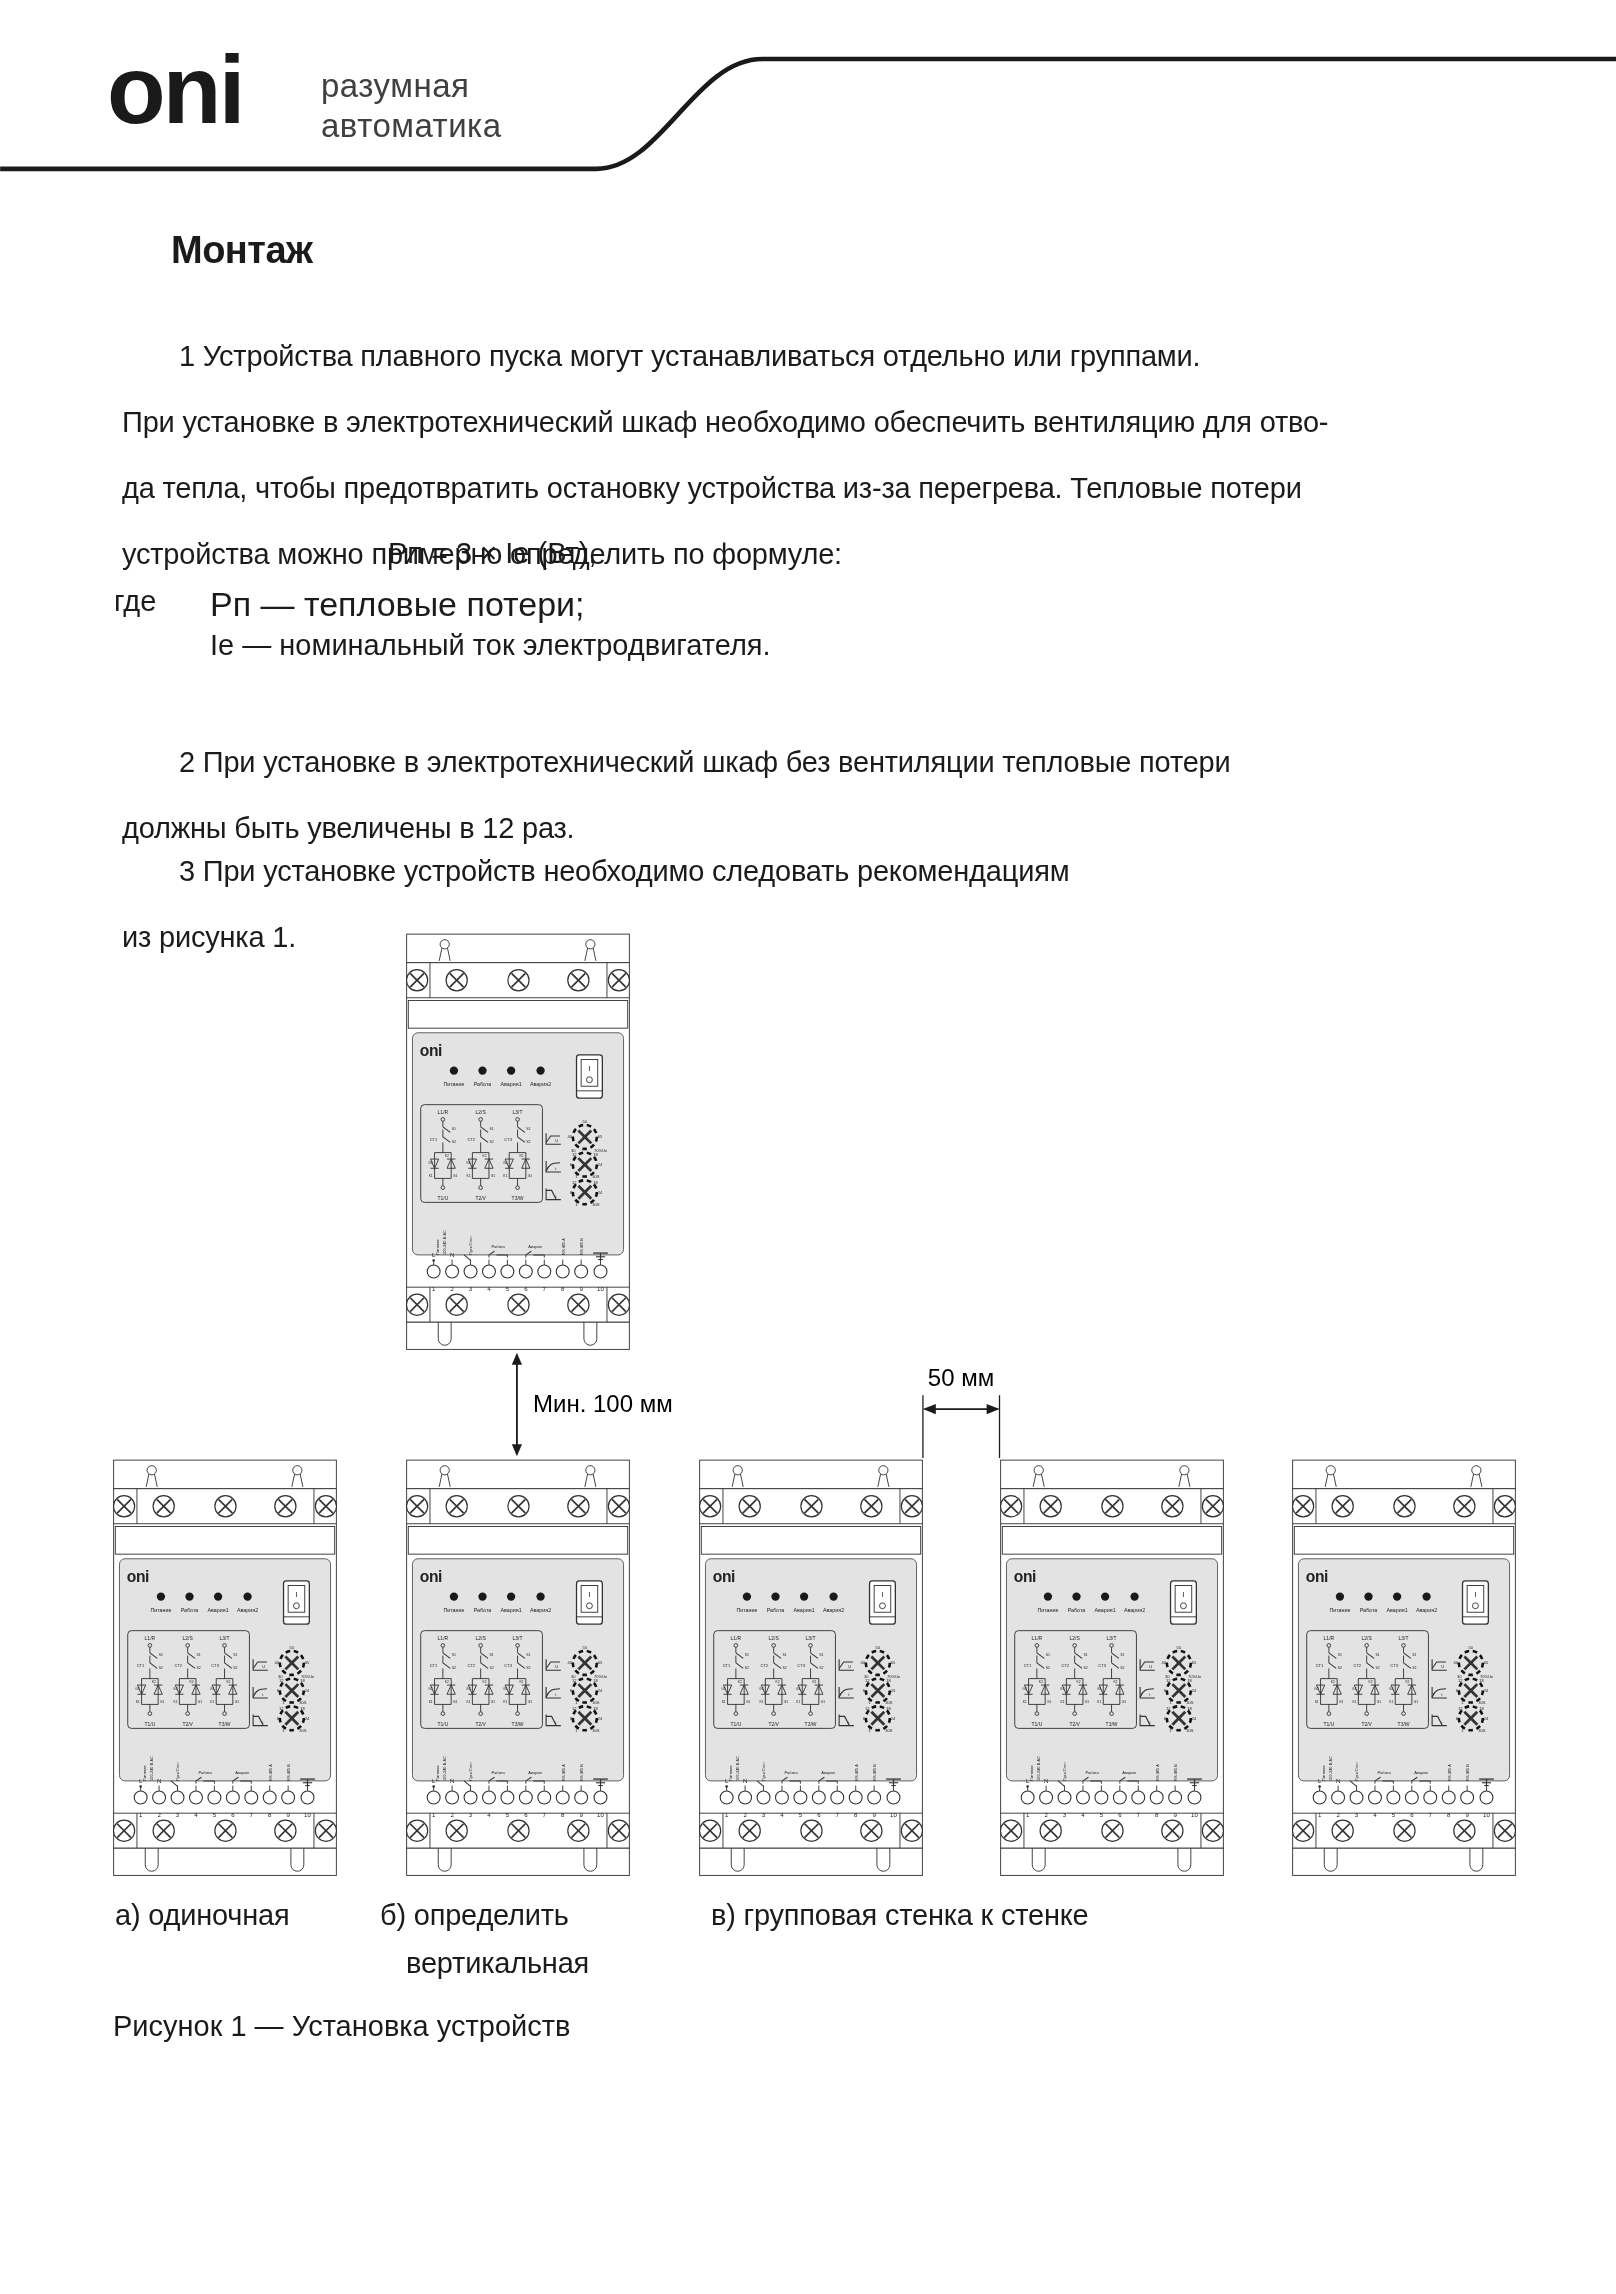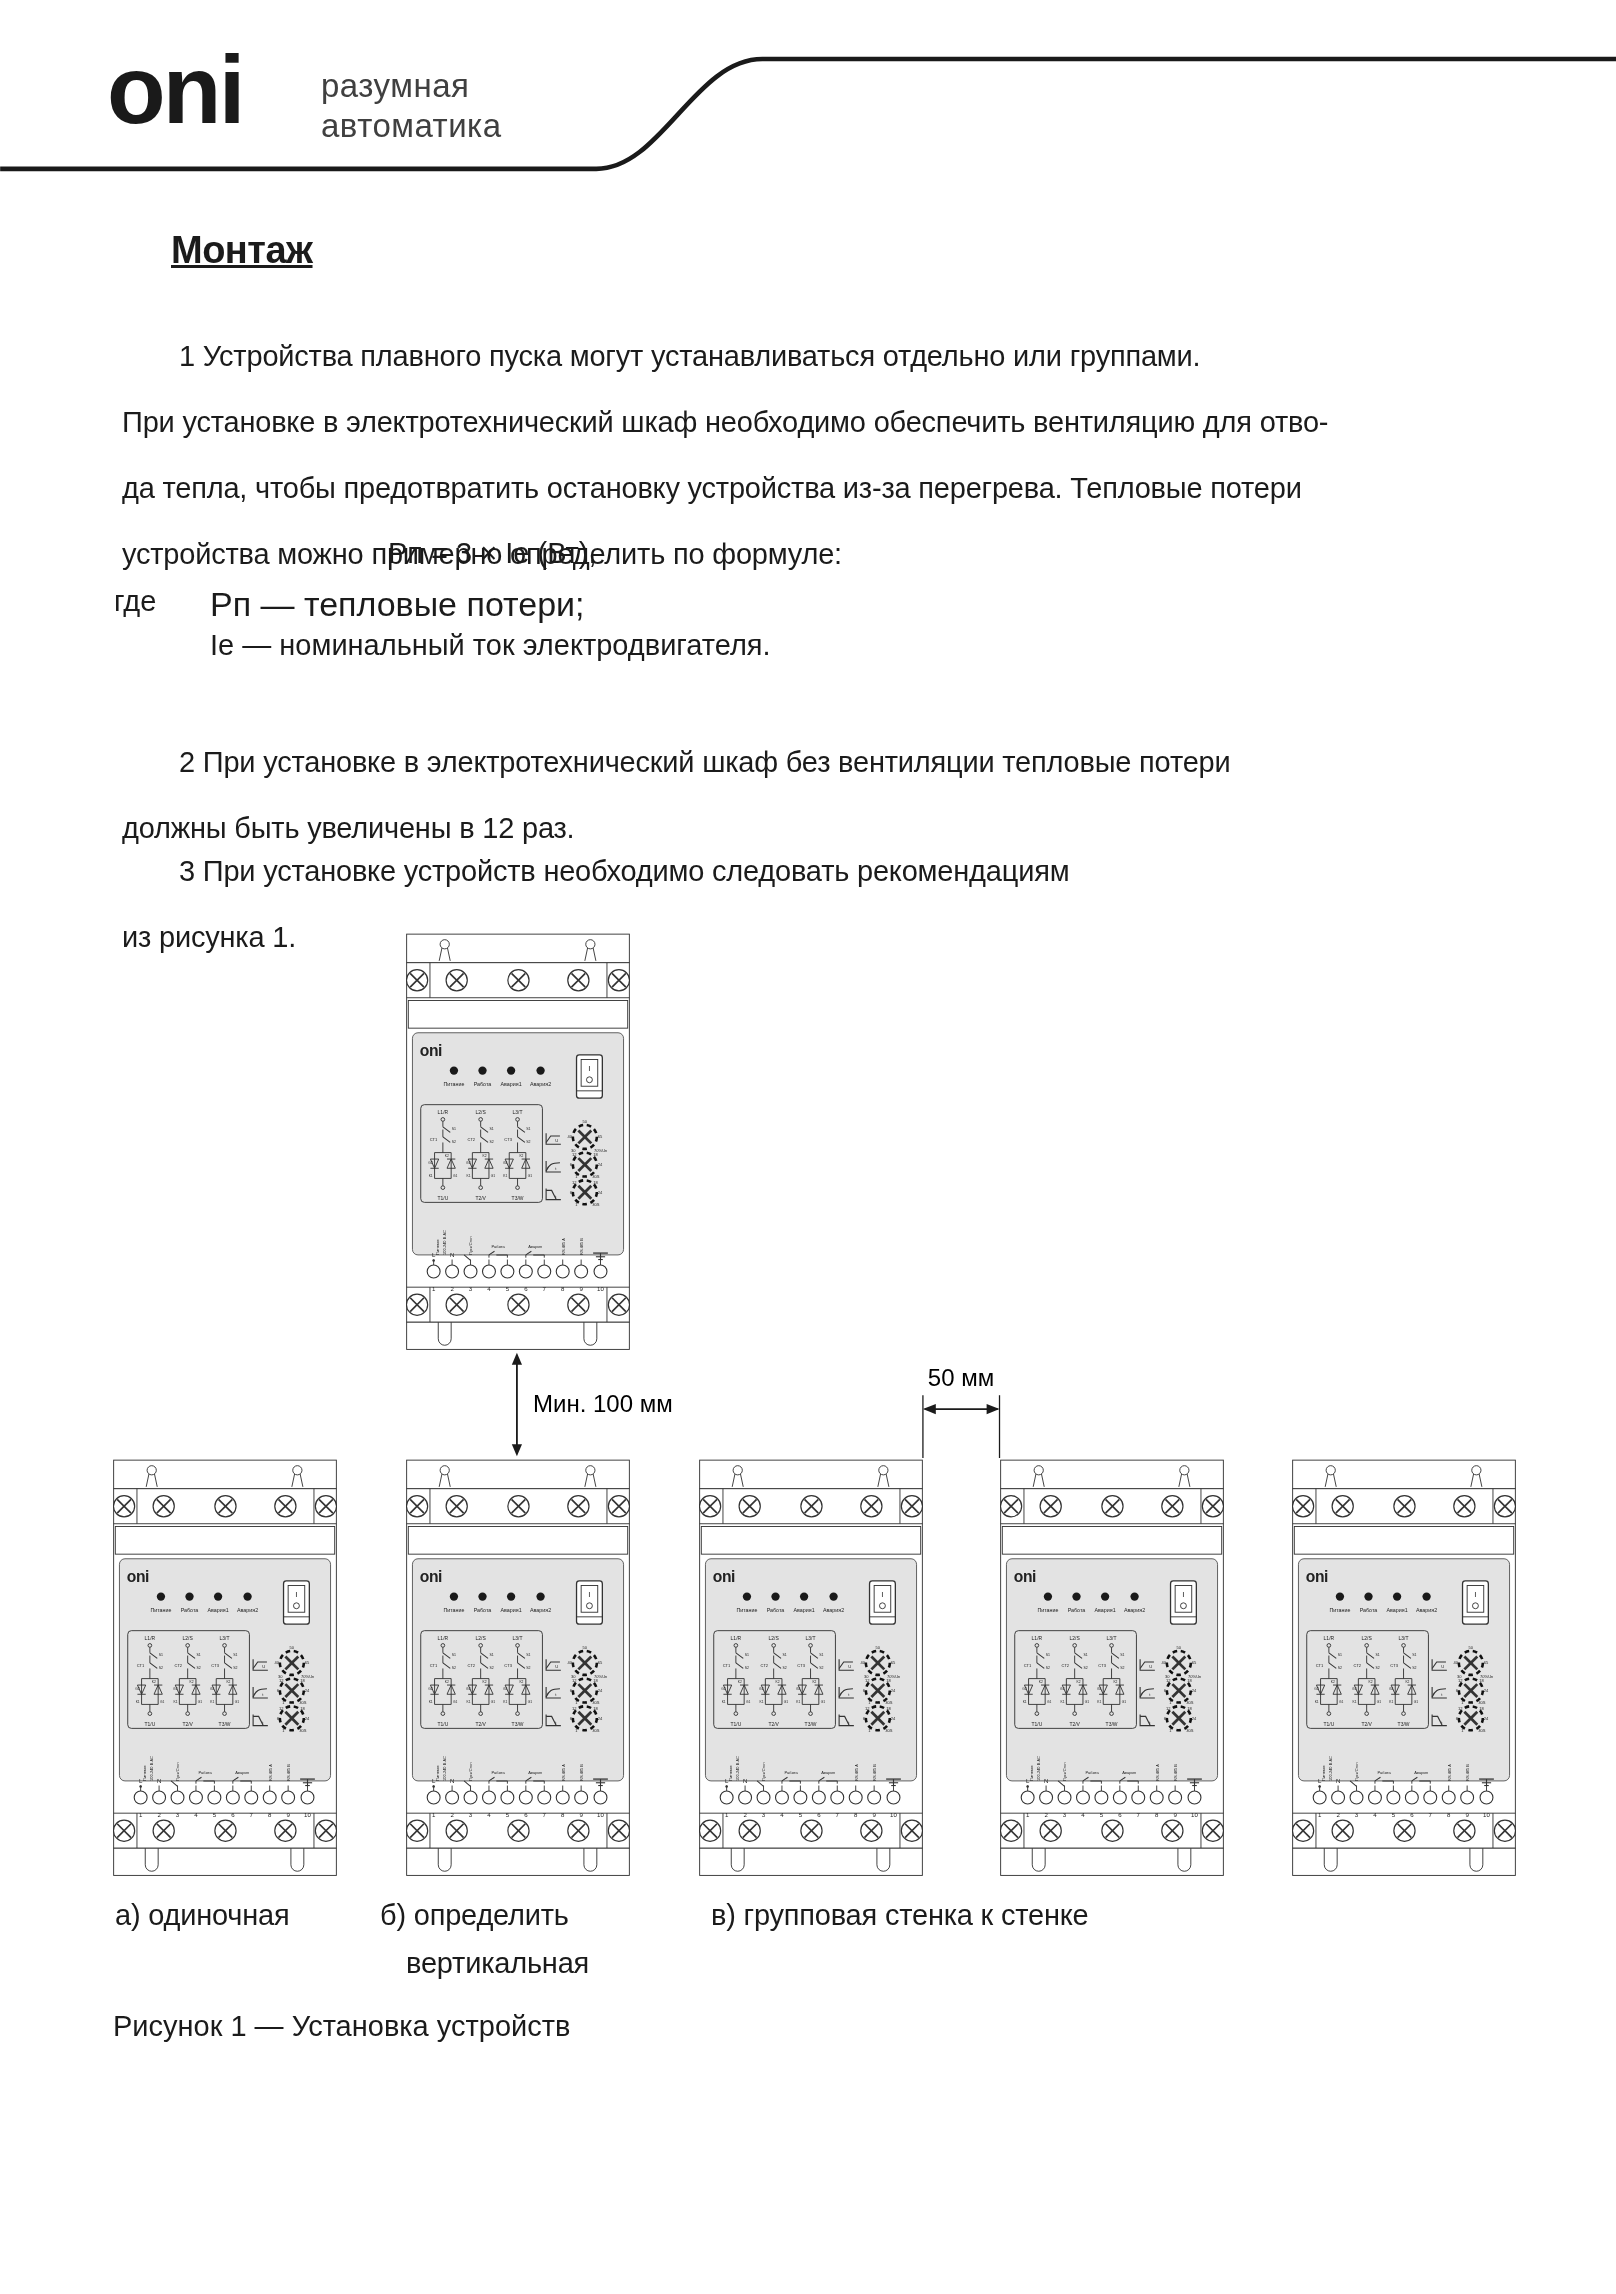--- a/index.html
+++ b/index.html
@@ -53,21 +53,21 @@
     <polygon points="1083,1527 1069,1521.5 1069,1532.5" fill="#1b1b1b" stroke="none"></polygon>
   </g>
 </svg>
 
 <div class="abs logo">oni</div>
 <div class="abs tagline">
   <div>разумная</div>
   <div>автоматика</div>
 </div>
 
-<h1 class="abs title" style="margin:0;text-decoration:underline;">Монтаж</h1>
+<h1 class="abs title" style="margin:0;">Монтаж</h1>
 <div class="abs para p1">1  Устройства плавного пуска могут устанавливаться отдельно или группами.
 При установке в электротехнический шкаф необходимо обеспечить вентиляцию для отво-
 да тепла, чтобы предотвратить остановку устройства из-за перегрева. Тепловые потери
 устройства можно примерно определить по формуле:</div>
 <div class="abs formula">Рп = 3 ×  Ie (Вт),</div>
 <div class="abs where-word">где</div>
 <div class="abs where-line1">Рп — тепловые потери;</div>
 <div class="abs where-line2">Ie — номинальный ток электродвигателя.</div>
 <div class="abs para p2">2  При установке в электротехнический шкаф без вентиляции тепловые потери
 должны быть увеличены в 12 раз.</div>

